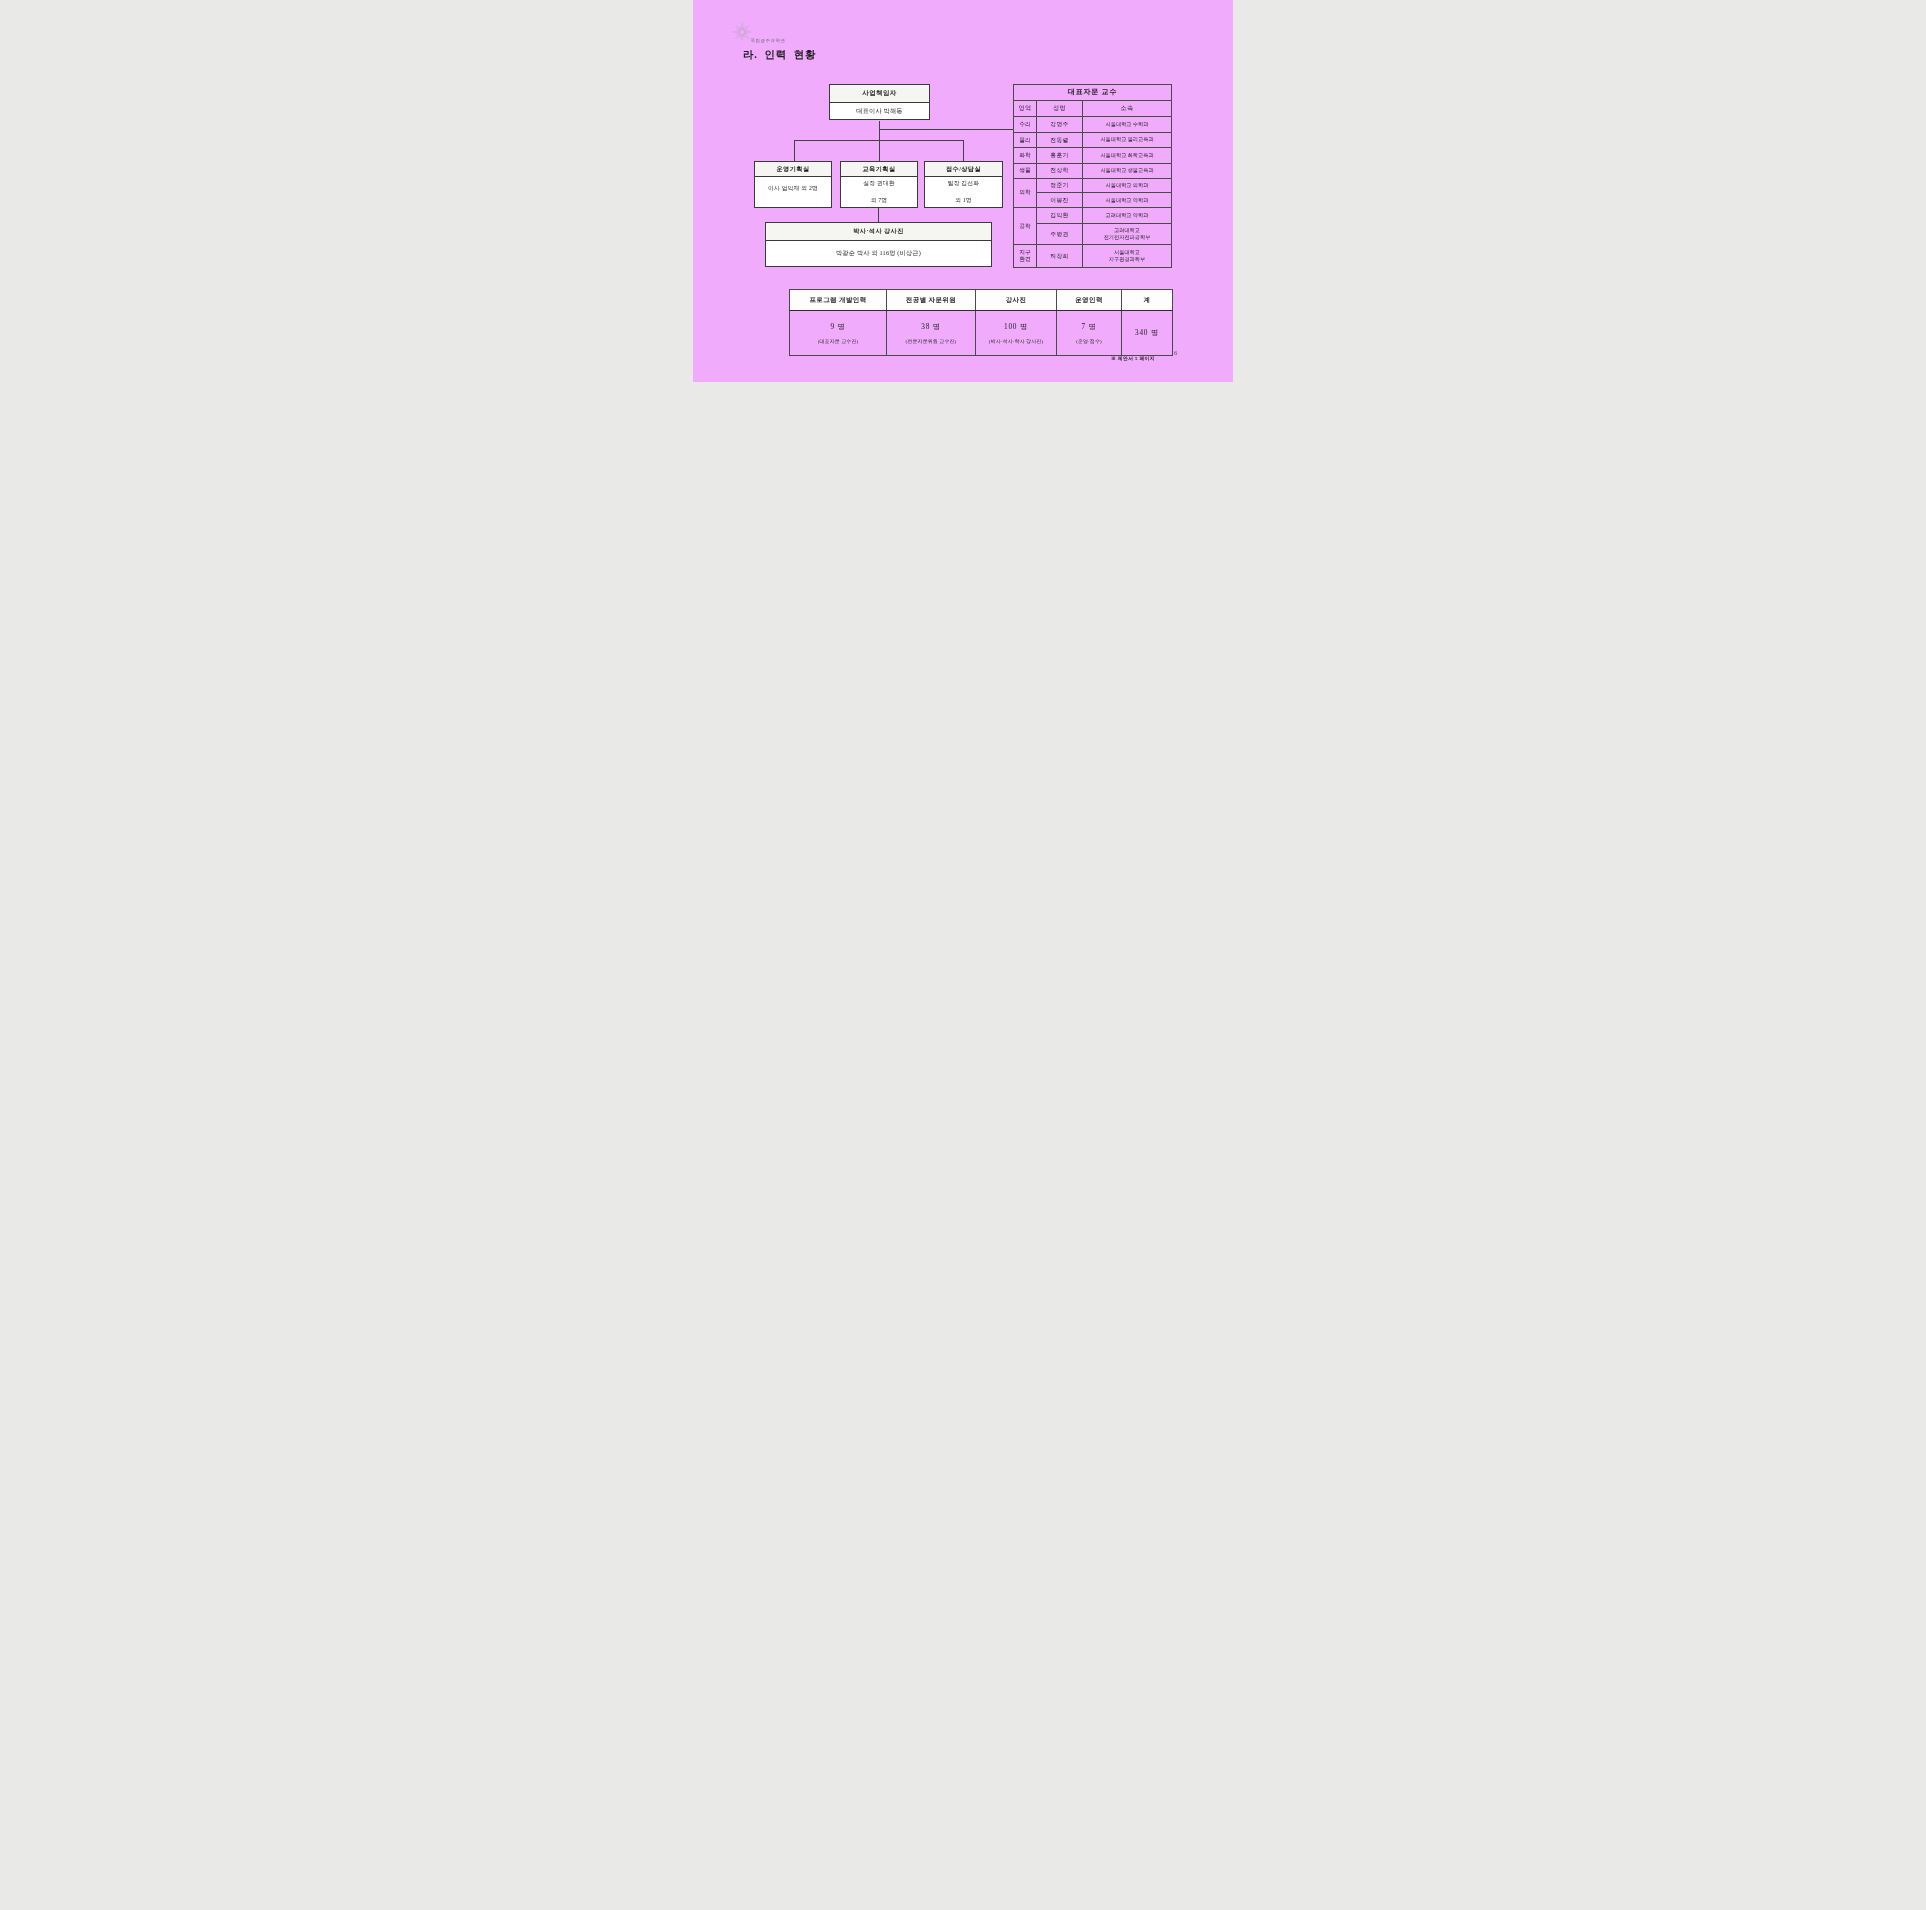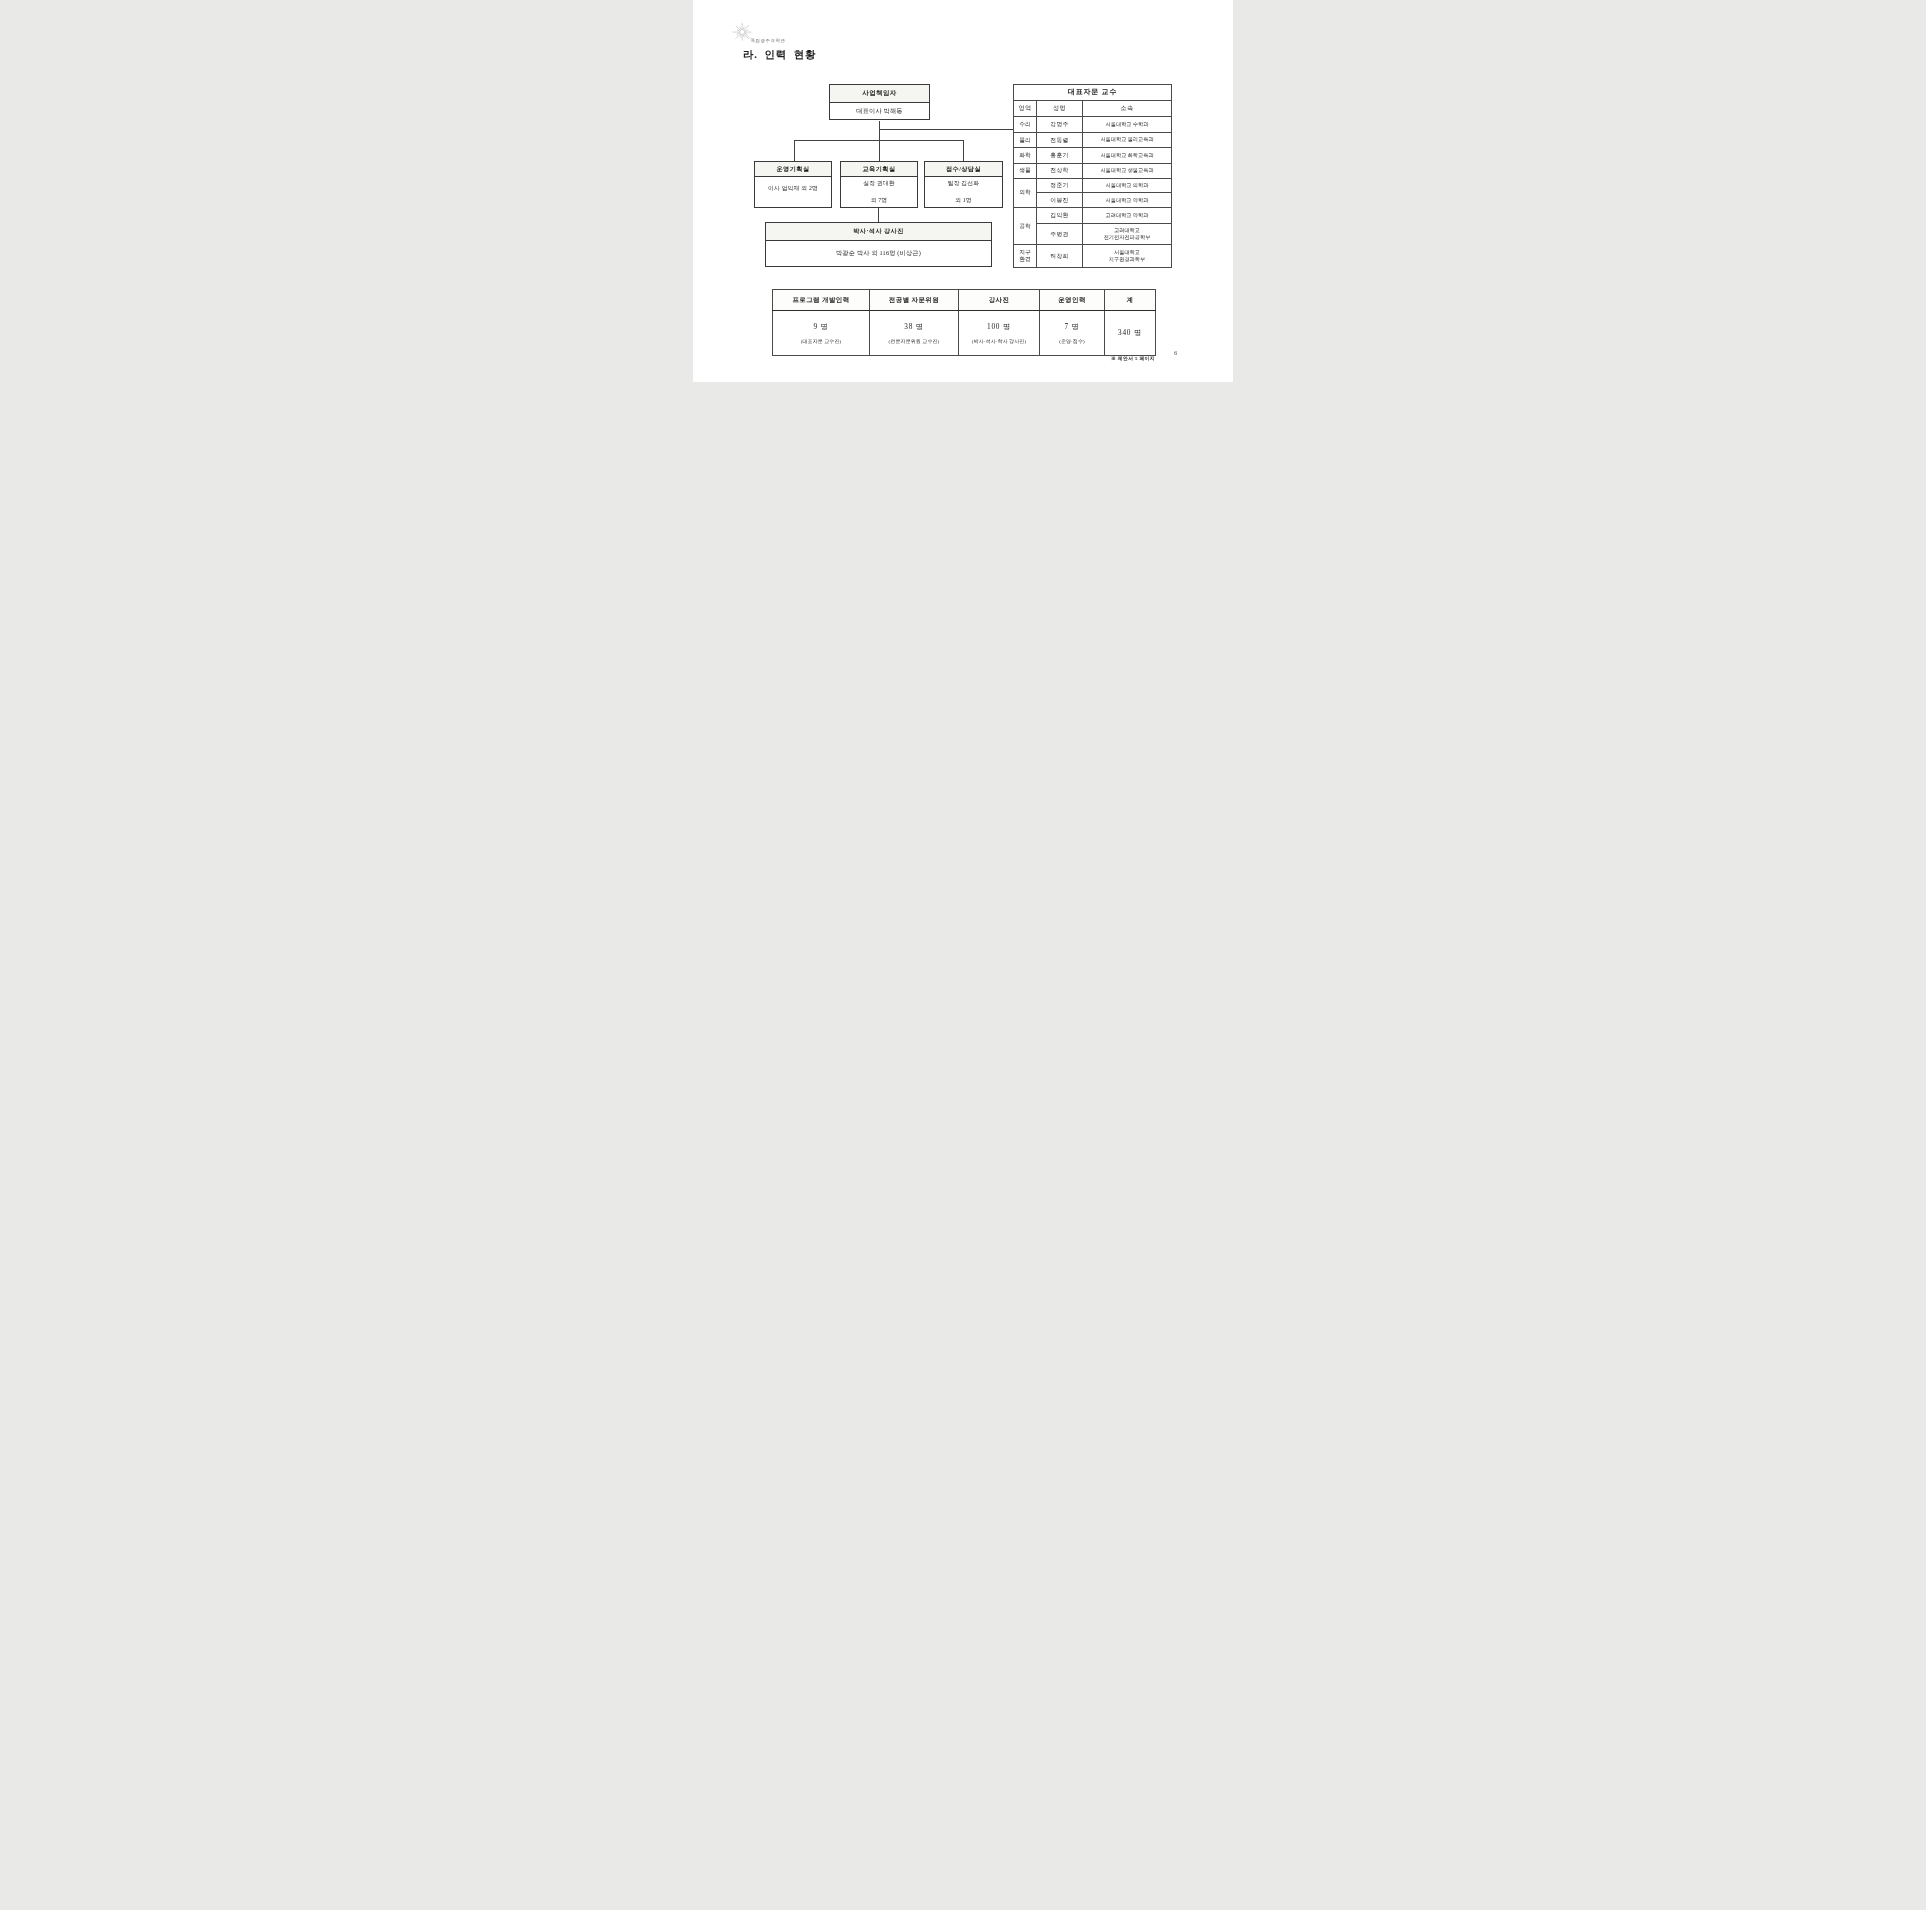--- a/index.html
+++ b/index.html
@@ -1,18 +1,18 @@
 <!DOCTYPE html>
 <html style="font-size:6.2px"><head>
 <meta charset="utf-8">
 <style>
   html,body{margin:0;padding:0;background:#e9e9e7;}
   #page{
     position:relative;width:540px;height:382px;margin:0 auto;
-    background:#ffffff;overflow:hidden;
+    background:#f0abfc;overflow:hidden;
     font-family:"Liberation Serif","DejaVu Serif",serif;color:#1c1c1c;
   }
   
   #logo{position:absolute;left:39px;top:22.3px;width:89px;height:29px;}
   #logo svg{position:absolute;left:0;top:0;}
   #logo .logo-text{
     position:absolute;left:18.5px;top:16px;font-size:4.4px;color:#6b6b6b;
     letter-spacing:0.6px;white-space:nowrap;
   }
   
@@ -55,21 +55,21 @@
     border:0.4px solid #4a4a4a;text-align:center;vertical-align:middle;
     padding:0;overflow:hidden;margin-top:16px;
   }
   #advisor-table .ttl{font-size:7px;font-weight:bold;letter-spacing:0.8px;height:14.6px;}
   #advisor-table .colhead{font-size:6.2px;letter-spacing:0.4px;height:15.4px;}
   #advisor-table .area{font-size:5.8px;white-space:pre-line;line-height:1.25;}
   #advisor-table .name{font-size:5.8px;letter-spacing:0.4px;}
   #advisor-table .affil{font-size:5.2px;white-space:pre-line;line-height:1.45;}
   
   #summary-table{
-    position:absolute;left:79px;top:289px;width:383px;
+    position:absolute;left:96px;top:289px;width:383px;
     border-collapse:collapse;table-layout:fixed;
     border:1.5px solid #242424;
   }
   #summary-table td{border:0.4px solid #4a4a4a;text-align:center;vertical-align:middle;padding:0;}
   #summary-table .shead{
     height:20px;font-size:6.5px;font-weight:bold;letter-spacing:0.4px;
     border-bottom:1.2px solid #2c2c2c;background:#fdfdfb;
   }
   #summary-table .sval{height:44px;}
   .cellstack{display:flex;flex-direction:column;align-items:center;justify-content:center;gap:5.4px;height:100%;}

